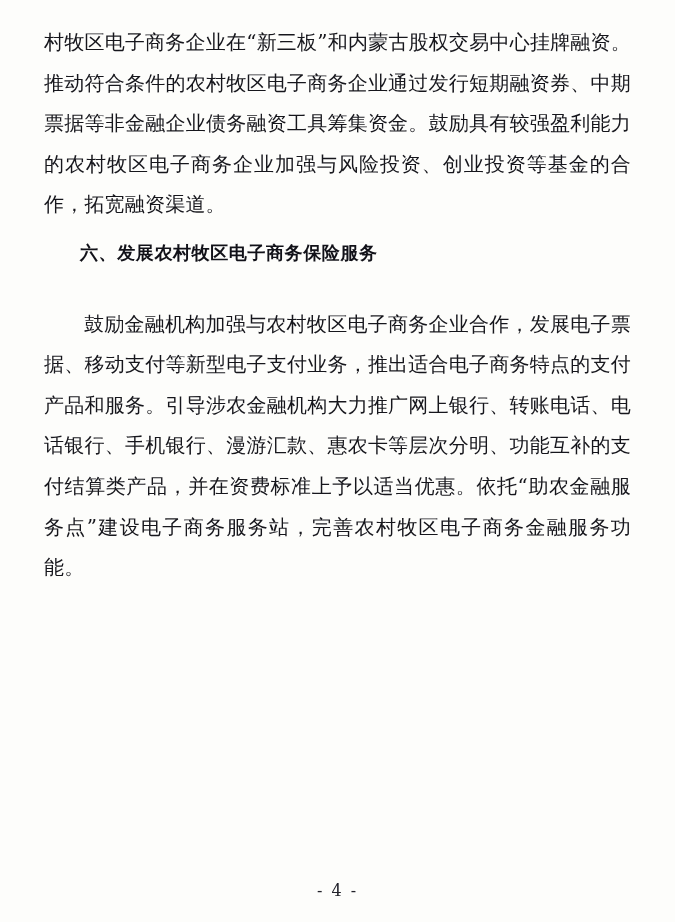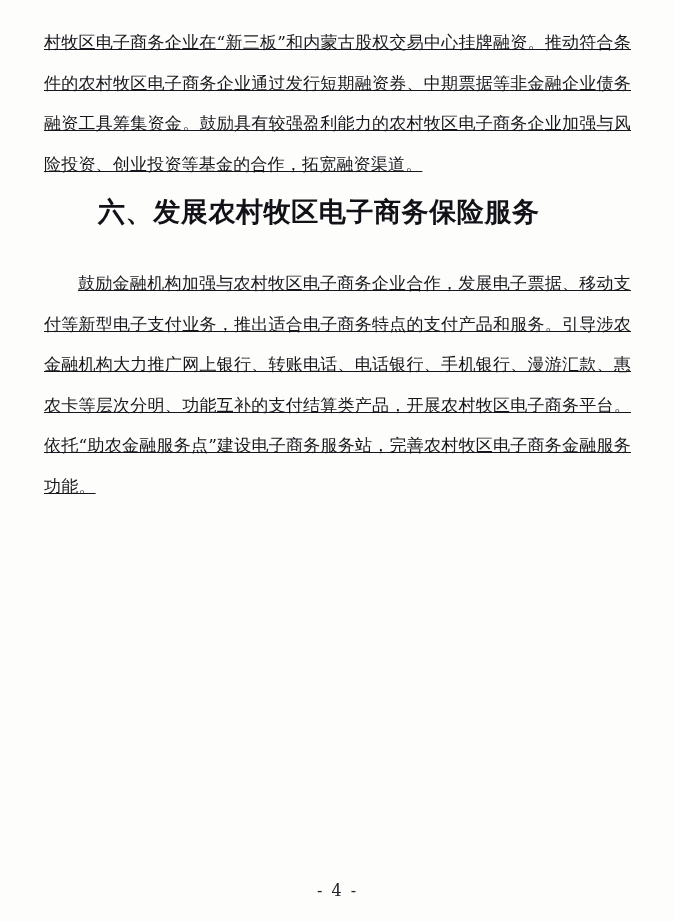--- a/index.html
+++ b/index.html
@@ -26,34 +26,33 @@
     font-size: 20.3px;
     line-height: 40.6px;
     letter-spacing: 0.2px;
     text-align: justify;
     text-justify: inter-ideograph;
     color: #16161c;
   }
   .para {
     margin: 0;
     text-indent: 2em;
-    font-size: 17px;
+    font-size: 20px;
     line-height: 40.6px;
     text-align: justify;
     text-justify: inter-ideograph;
-    text-decoration: underline;
   }
   .para.no-indent {
     text-indent: 0;
   }
   .heading {
     margin: 0;
     text-indent: 2em;
     font-weight: bold;
-    font-size: 27px;
+    font-size: 18px;
     line-height: 40.6px;
     letter-spacing: 0.6px;
     color: #111118;
     font-family: "DejaVu Serif", "Liberation Serif", serif;
   }
   .spacer-s { height: 8px; }
   .spacer-m { height: 14px; }
   .footer {
     position: absolute;
     left: 0;
@@ -79,18 +78,18 @@
     <h2 class="heading">六、发展农村牧区电子商务保险服务</h2>
 
     <div class="spacer-s"></div>
 
 
     <div class="spacer-m"></div>
 
 
     <div class="spacer-s"></div>
 
-    <p class="para">鼓励金融机构加强与农村牧区电子商务企业合作，发展电子票据、移动支付等新型电子支付业务，推出适合电子商务特点的支付产品和服务。引导涉农金融机构大力推广网上银行、转账电话、电话银行、手机银行、漫游汇款、惠农卡等层次分明、功能互补的支付结算类产品，开展农村牧区电子商务平台。依托“助农金融服务点”建设电子商务服务站，完善农村牧区电子商务金融服务功能。</p>
+    <p class="para">鼓励金融机构加强与农村牧区电子商务企业合作，发展电子票据、移动支付等新型电子支付业务，推出适合电子商务特点的支付产品和服务。引导涉农金融机构大力推广网上银行、转账电话、电话银行、手机银行、漫游汇款、惠农卡等层次分明、功能互补的支付结算类产品，并在资费标准上予以适当优惠。依托“助农金融服务点”建设电子商务服务站，完善农村牧区电子商务金融服务功能。</p>
 
   </div>
 
   <div class="footer">- 4 -</div>
 </div>
 
 </body></html>

